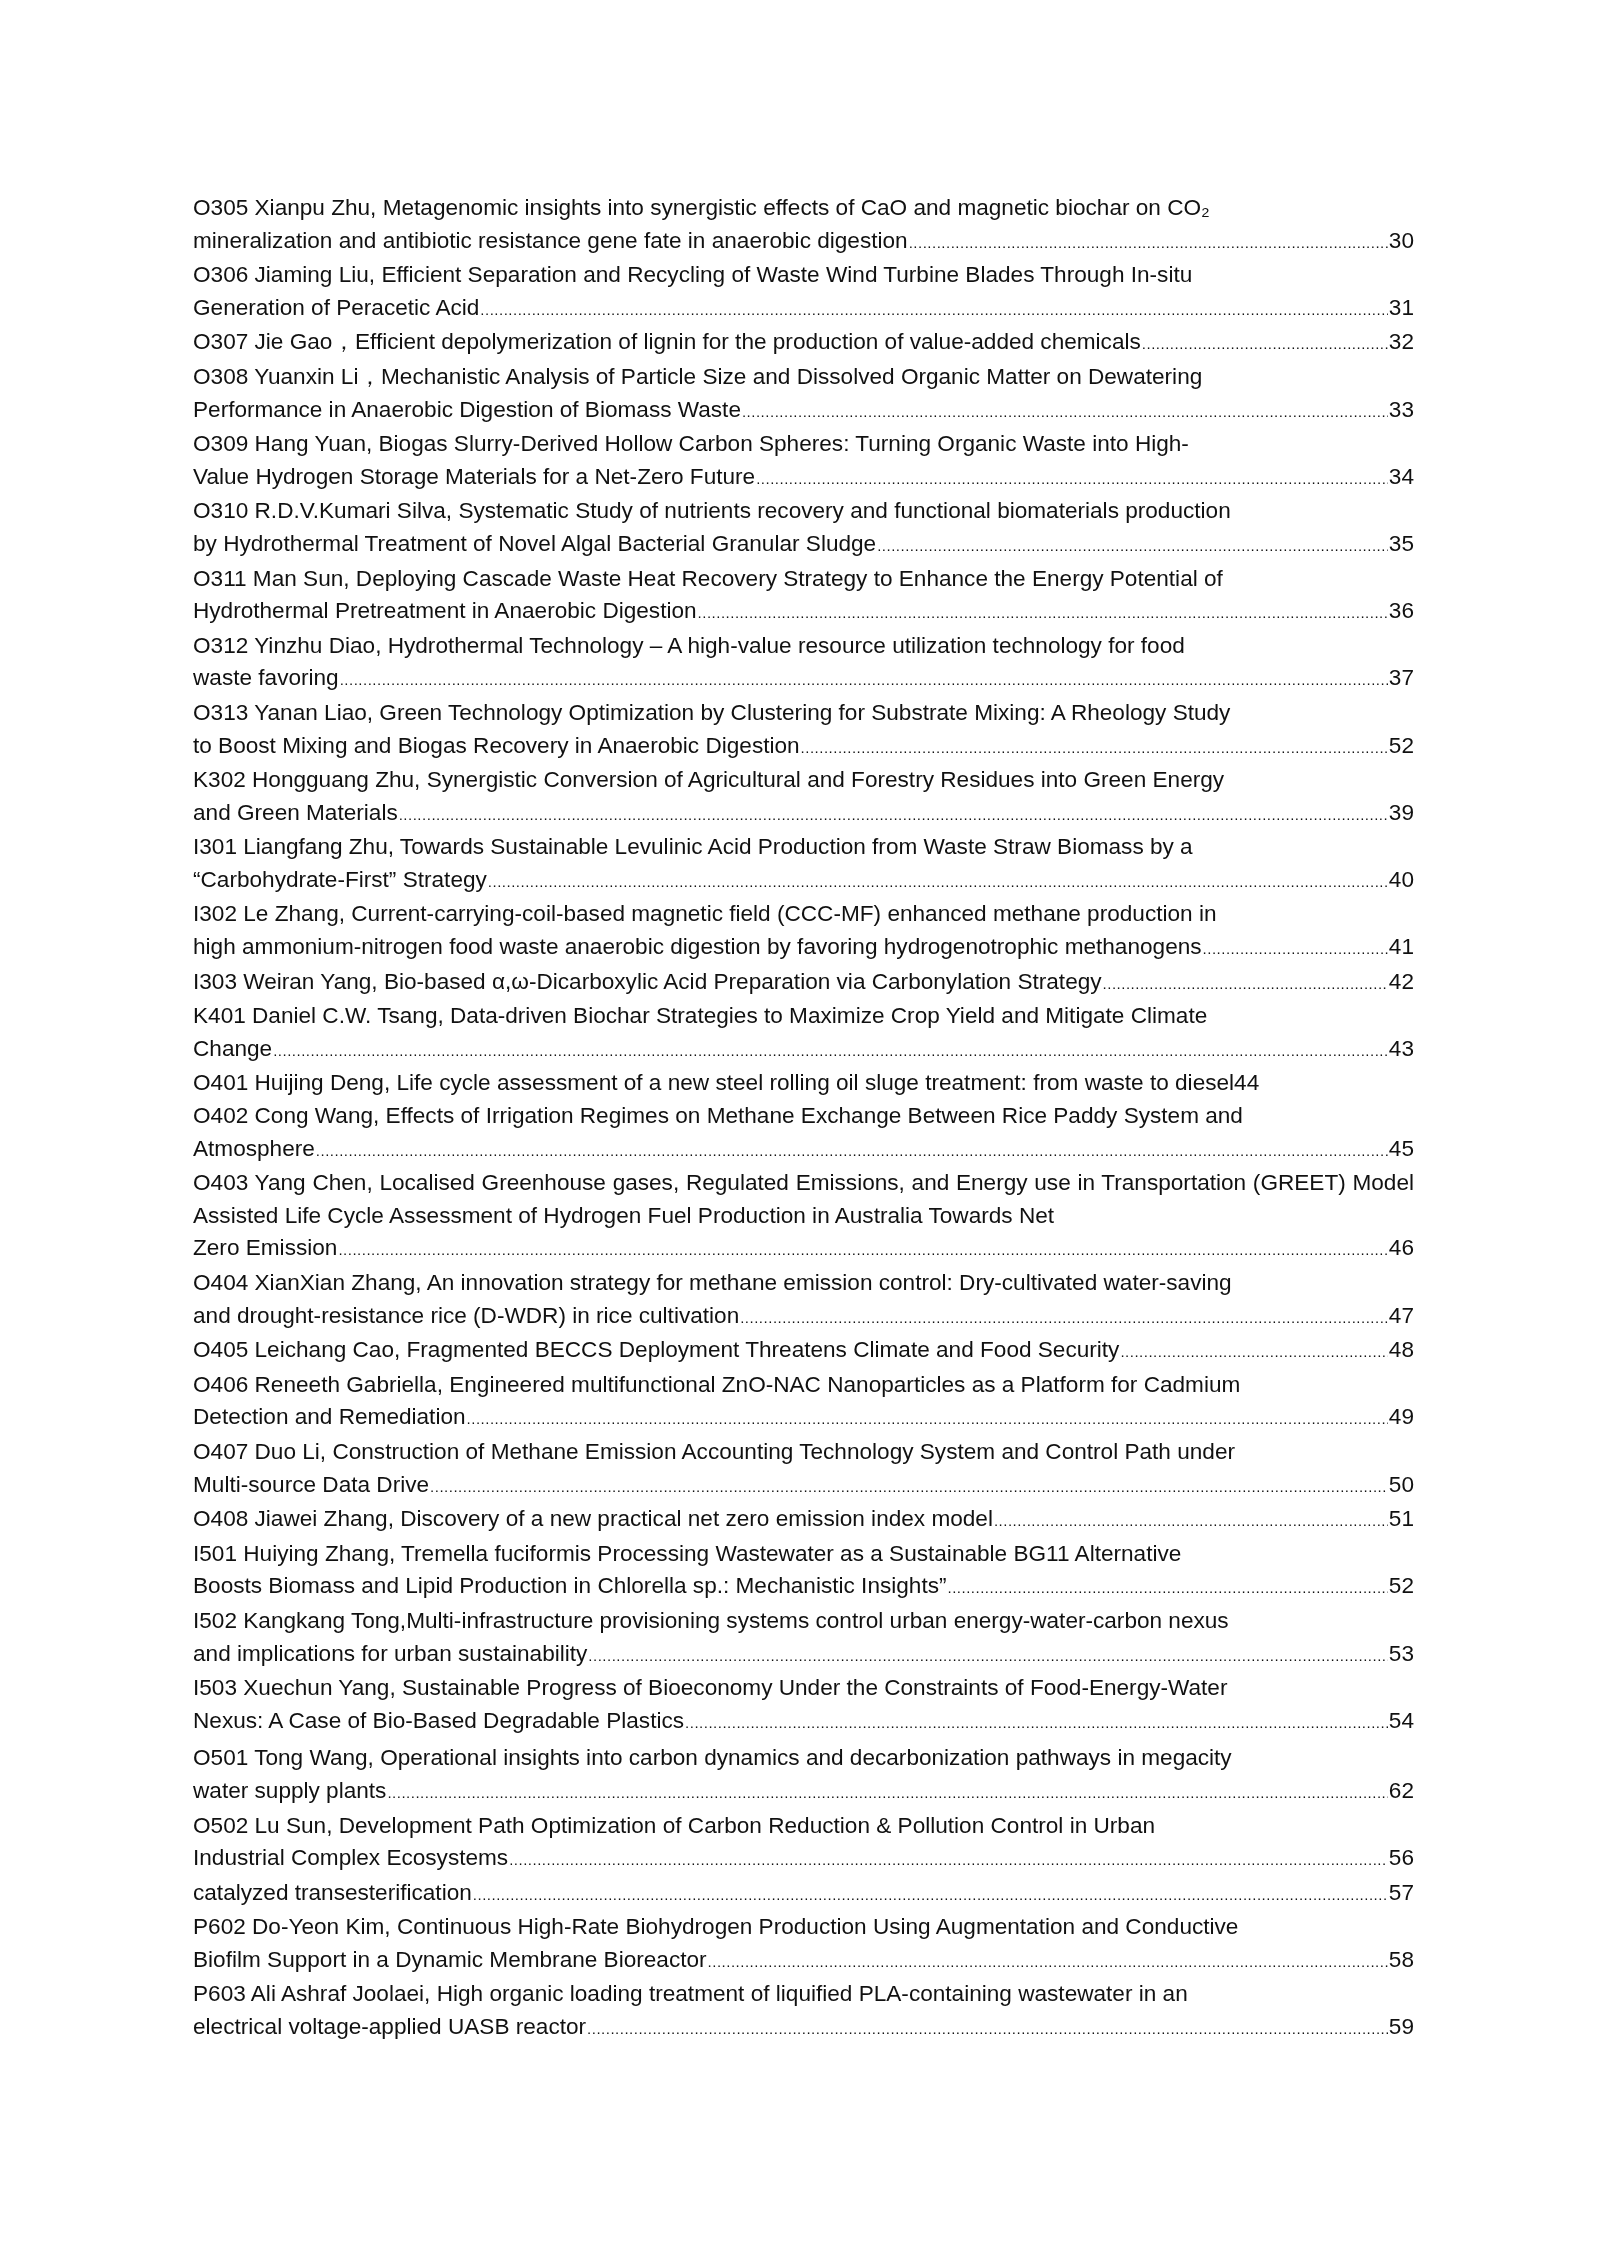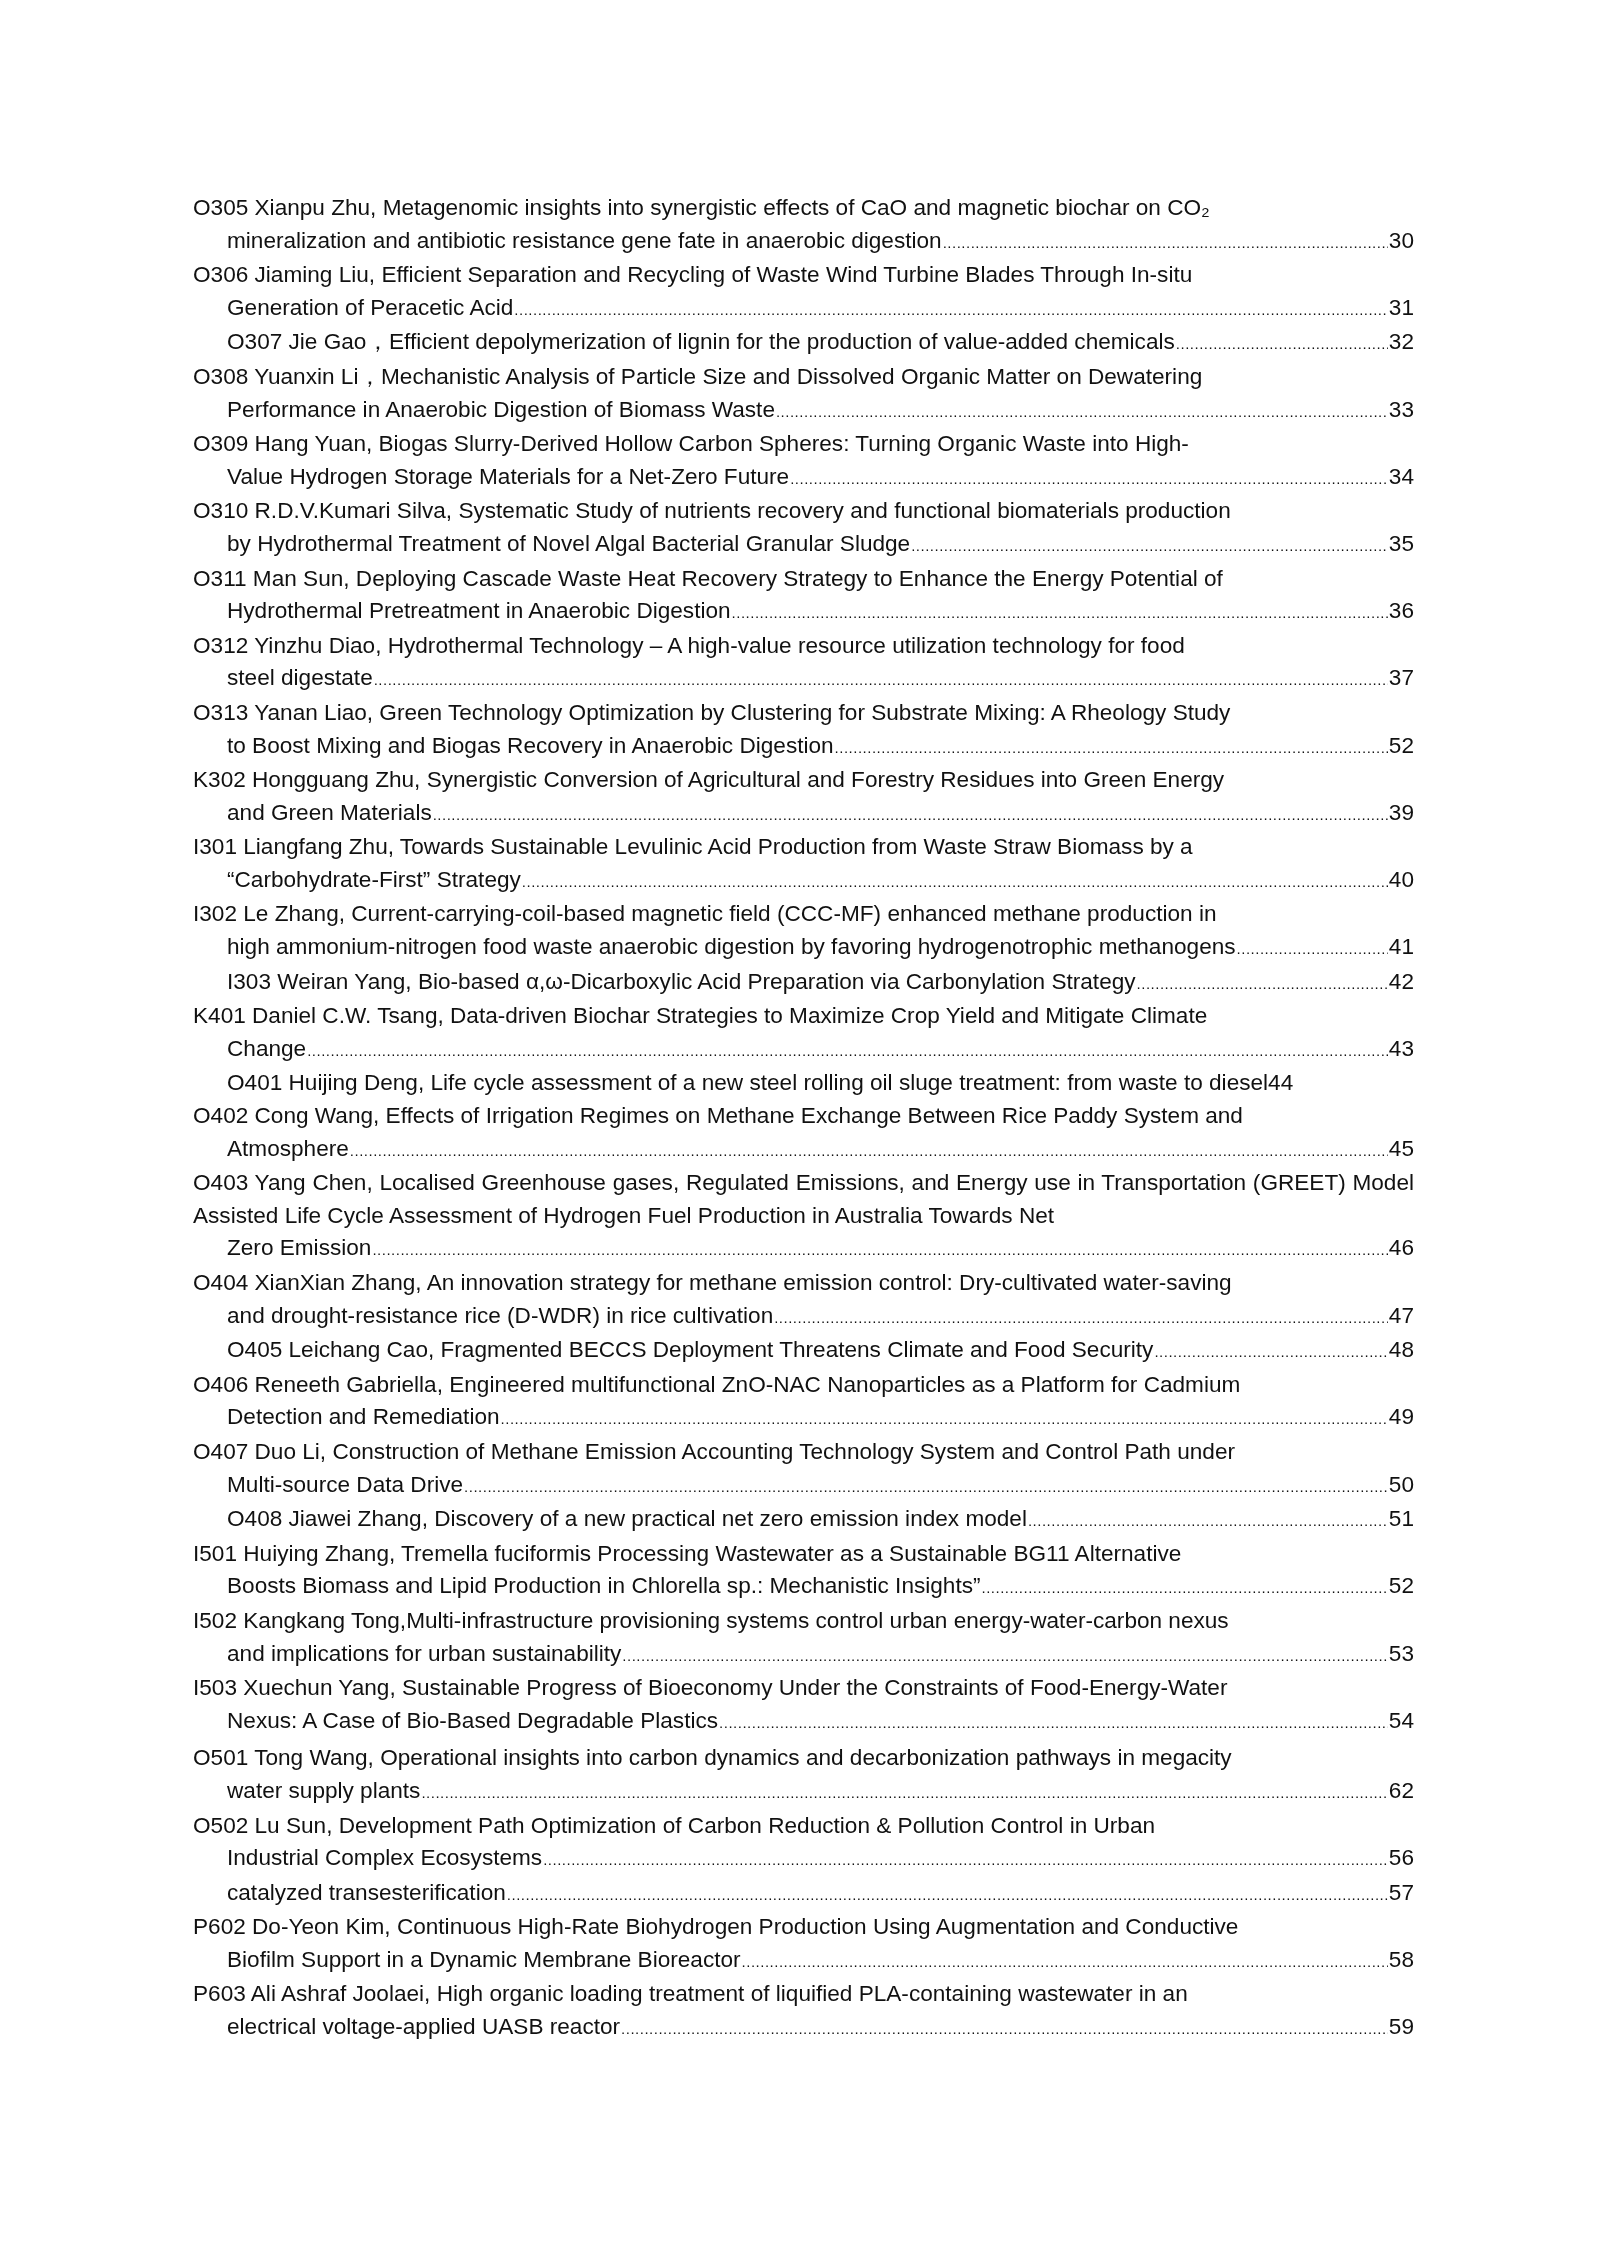--- a/index.html
+++ b/index.html
@@ -3,21 +3,21 @@
 <meta charset="utf-8">
 <style>
   html, body { margin: 0; padding: 0; background: #ffffff; }
   body { width: 1600px; height: 2262px; position: relative; overflow: hidden; }
   .page { position: absolute; left: 193px; top: 192px; width: 1221px;
           font-family: Liberation Sans, sans-serif; font-size: 22.6px;
           line-height: 32.6px; color: #111111; }
   .entry { position: relative; }
   .entry .lead { text-align: justify; text-align-last: left; }
   .entry .lastline { display: flex; align-items: baseline; white-space: nowrap; }
-  .entry .lastline .txt { flex: 0 0 auto; margin-left: 34px; }
+  .entry .lastline .txt { flex: 0 0 auto; }
   .entry .lastline .dots { flex: 1 1 auto; overflow: hidden; white-space: nowrap;
           letter-spacing: 0.5px; margin: 0 1px; font-size: 15px; }
   .entry .lastline .dots::before { content: "........................................................................................................................................................................................................................................................................................................................................................................................................................................................................................................................................................."; }
   .entry .lastline .pg { flex: 0 0 auto; text-align: right; }
   .spacer { height: 3px; }
 </style>
 </head>
 <body>
 
 <div class="page" id="toc">
@@ -72,21 +72,21 @@
       <div class="lead">O311 Man Sun, Deploying Cascade Waste Heat Recovery Strategy to Enhance the Energy Potential of</div>
       <div class="lastline">
         <span class="txt">Hydrothermal Pretreatment in Anaerobic Digestion</span>
         <span class="dots"></span>
         <span class="pg">36</span>
       </div>
     </div>
     <div class="entry">
       <div class="lead">O312 Yinzhu Diao, Hydrothermal Technology – A high-value resource utilization technology for food</div>
       <div class="lastline">
-        <span class="txt">steel digestate</span>
+        <span class="txt">waste favoring</span>
         <span class="dots"></span>
         <span class="pg">37</span>
       </div>
     </div>
     <div class="entry">
       <div class="lead">O313 Yanan Liao, Green Technology Optimization by Clustering for Substrate Mixing: A Rheology Study</div>
       <div class="lastline">
         <span class="txt">to Boost Mixing and Biogas Recovery in Anaerobic Digestion</span>
         <span class="dots"></span>
         <span class="pg">52</span>

